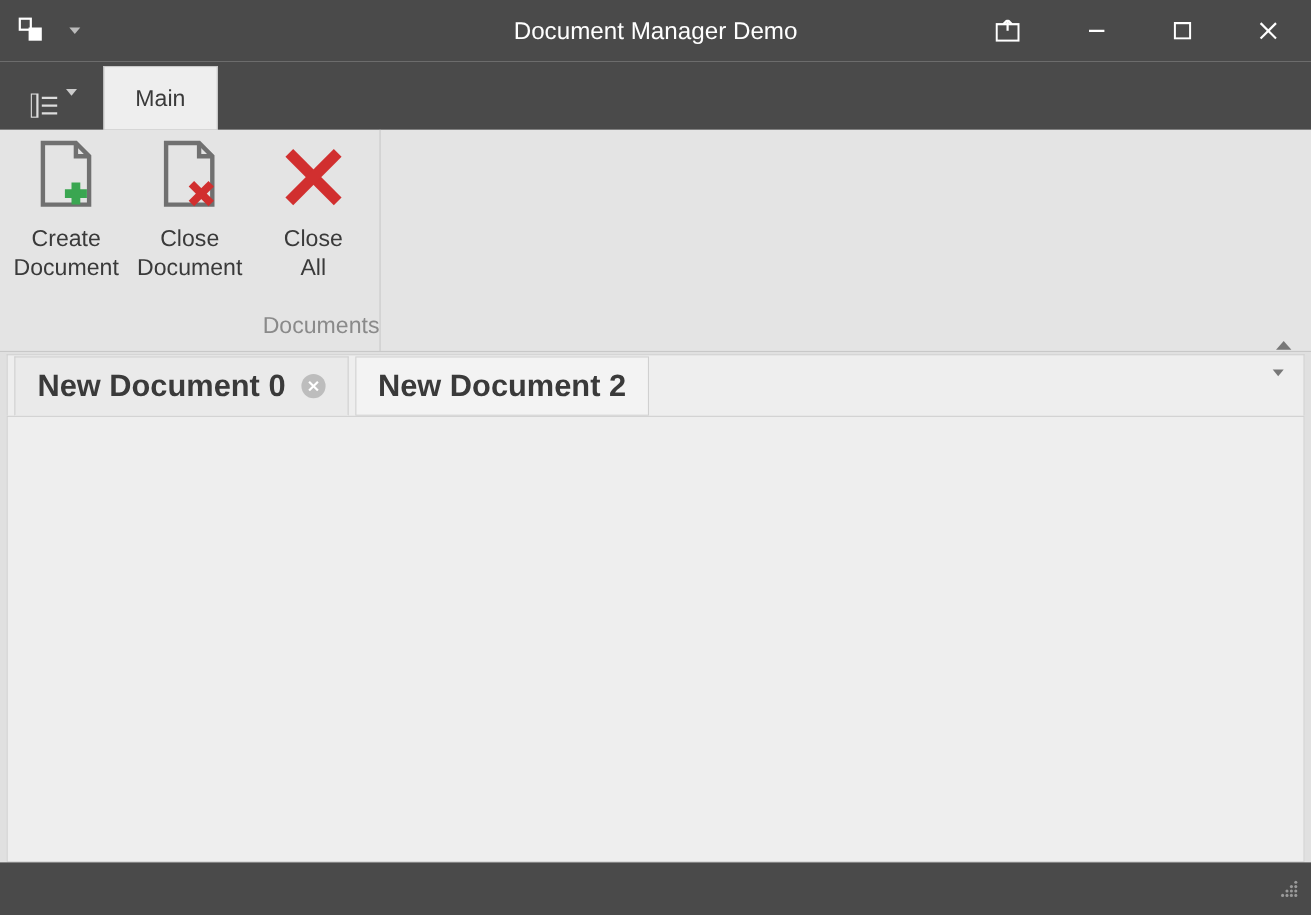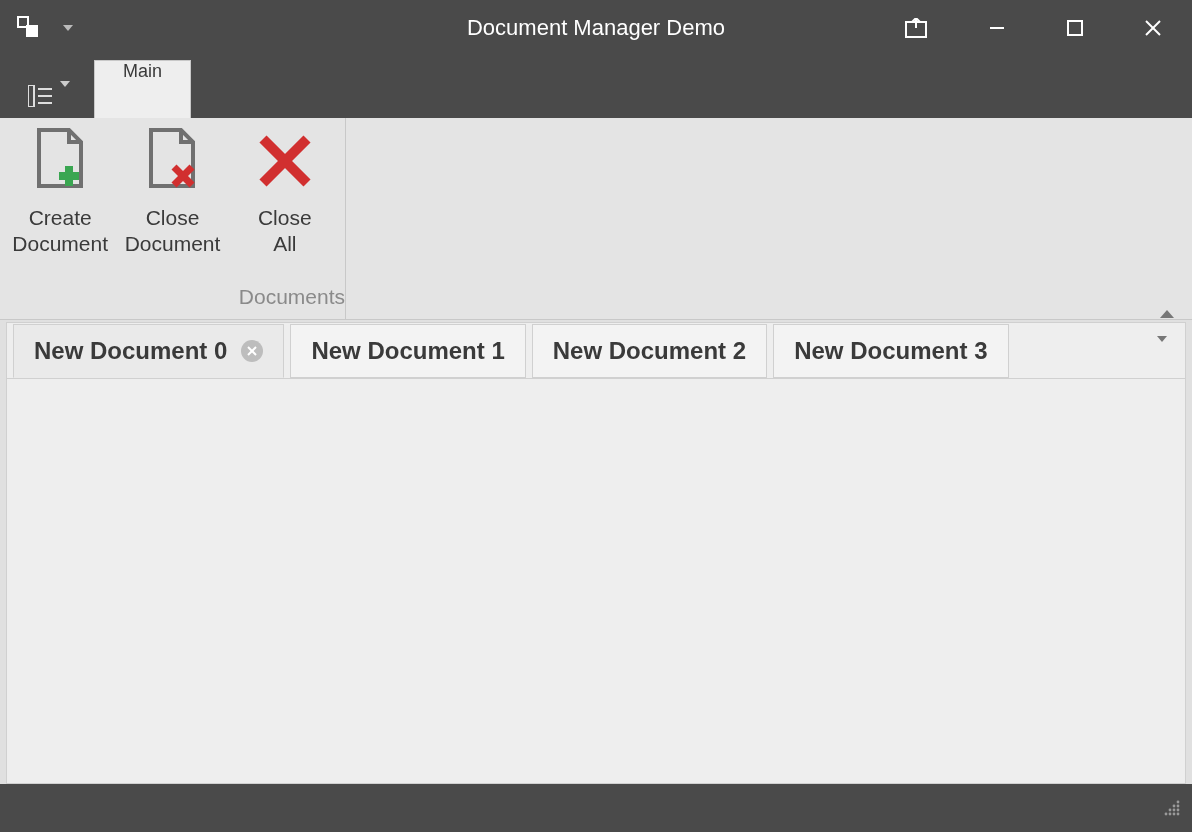--- a/index.html
+++ b/index.html
@@ -29,35 +29,35 @@
   .title{position:absolute;left:0;right:0;text-align:center;font-size:22px;font-weight:400;pointer-events:none}
   .winbtns{margin-left:auto;display:flex;align-items:center;height:100%}
   .winbtn{width:78px;height:100%;display:flex;align-items:center;justify-content:center;color:#fff}
   .winbtn.share{width:84px}
   .chev-up-small{width:0;height:0;border-left:7px solid transparent;border-right:7px solid transparent;border-bottom:8px solid #777}
 
   
   .ribbon-tabs{height:62px;background:var(--titlebar);display:flex;align-items:flex-end;padding-left:10px}
   .file-btn{display:flex;align-items:center;gap:6px;color:#eee;padding:0 18px;height:44px}
   .file-icon{display:flex;align-items:center}
-  .ribbon-tab{background:var(--ribbon-tab-active);color:var(--ink);padding:0 28px;height:58px;display:flex;align-items:flex-start;font-size:18px;border:1px solid var(--border);border-bottom:none;margin-left:6px}
+  .ribbon-tab{background:var(--ribbon-tab-active);color:var(--ink);padding:0 28px;height:58px;display:flex;align-items:center;font-size:21px;border:1px solid var(--border);border-bottom:none;margin-left:6px}
 
   
   .ribbon{height:202px;background:var(--ribbon-bg);border-bottom:1px solid var(--border);display:flex;position:relative}
   .ribbon-group{width:346px;height:100%;border-right:1px solid var(--border);display:flex;flex-direction:column}
   .group-items{flex:1;display:flex;align-items:center;justify-content:space-around;padding:6px 4px 0}
   .group-label{text-align:right;font-size:21px;color:var(--muted);padding:0 0 10px}
   .rbtn{display:flex;flex-direction:column;align-items:center;width:110px;height:160px}
   .rbtn .icon{width:70px;height:72px;display:flex;align-items:center;justify-content:center}
   .rbtn .lbl{font-size:21px;color:var(--ink);text-align:center;line-height:26px;margin-top:8px}
   .ribbon-collapse{position:absolute;right:18px;bottom:8px}
 
   
   .docstrip{height:56px;display:flex;align-items:center;padding:0 6px;background:var(--doc-bg);border:1px solid var(--doc-border);border-bottom:none;margin:2px 6px 0}
-  .doctab{height:54px;display:flex;align-items:center;gap:14px;padding:0 20px;border:1px solid var(--doc-border);background:#f3f3f3;font-size:24px;font-weight:600;color:var(--ink);margin-right:6px;white-space:nowrap}
+  .doctab{height:54px;display:flex;align-items:center;gap:14px;padding:0 20px;border:1px solid var(--doc-border);background:#f3f3f3;font-size:28px;font-weight:600;color:var(--ink);margin-right:6px;white-space:nowrap}
   .doctab .close{width:22px;height:22px;border-radius:50%;background:#bdbdbd;color:#fff;display:flex;align-items:center;justify-content:center;font-size:14px}
   .doctab.active{background:#eaeaea;border-bottom:1px solid #eaeaea}
   .doclist-dd{margin-left:auto;width:34px;height:34px;display:flex;align-items:center;justify-content:center;color:#777}
 
   .docarea{flex:1;margin:0 6px;background:var(--doc-bg);border:1px solid var(--doc-border)}
 
   
   .statusbar{height:48px;background:var(--statusbar);display:flex;align-items:center;justify-content:flex-end;padding-right:10px}
   .grip{color:#9a9a9a}
 
@@ -172,29 +172,21 @@
   <div class="doctab active">
     <span>New Document 0</span>
     <span class="close">
       <svg width="10" height="10" viewBox="0 0 10 10">
           <line x1="1" y1="1" x2="9" y2="9" stroke="#fff" stroke-width="2"></line>
           <line x1="9" y1="1" x2="1" y2="9" stroke="#fff" stroke-width="2"></line>
         </svg>
     </span>
   </div>
   <div class="doctab inactive">
-    <span>New Document 1</span>
-
-  </div>
-  <div class="doctab inactive">
     <span>New Document 2</span>
-
-  </div>
-  <div class="doctab inactive">
-    <span>New Document 3</span>
 
   </div>
   <div class="doclist-dd">
     <span><span class="tri"></span></span>
   </div>
 </div>
 
 <div class="docarea"></div>
 
 <div class="statusbar">

